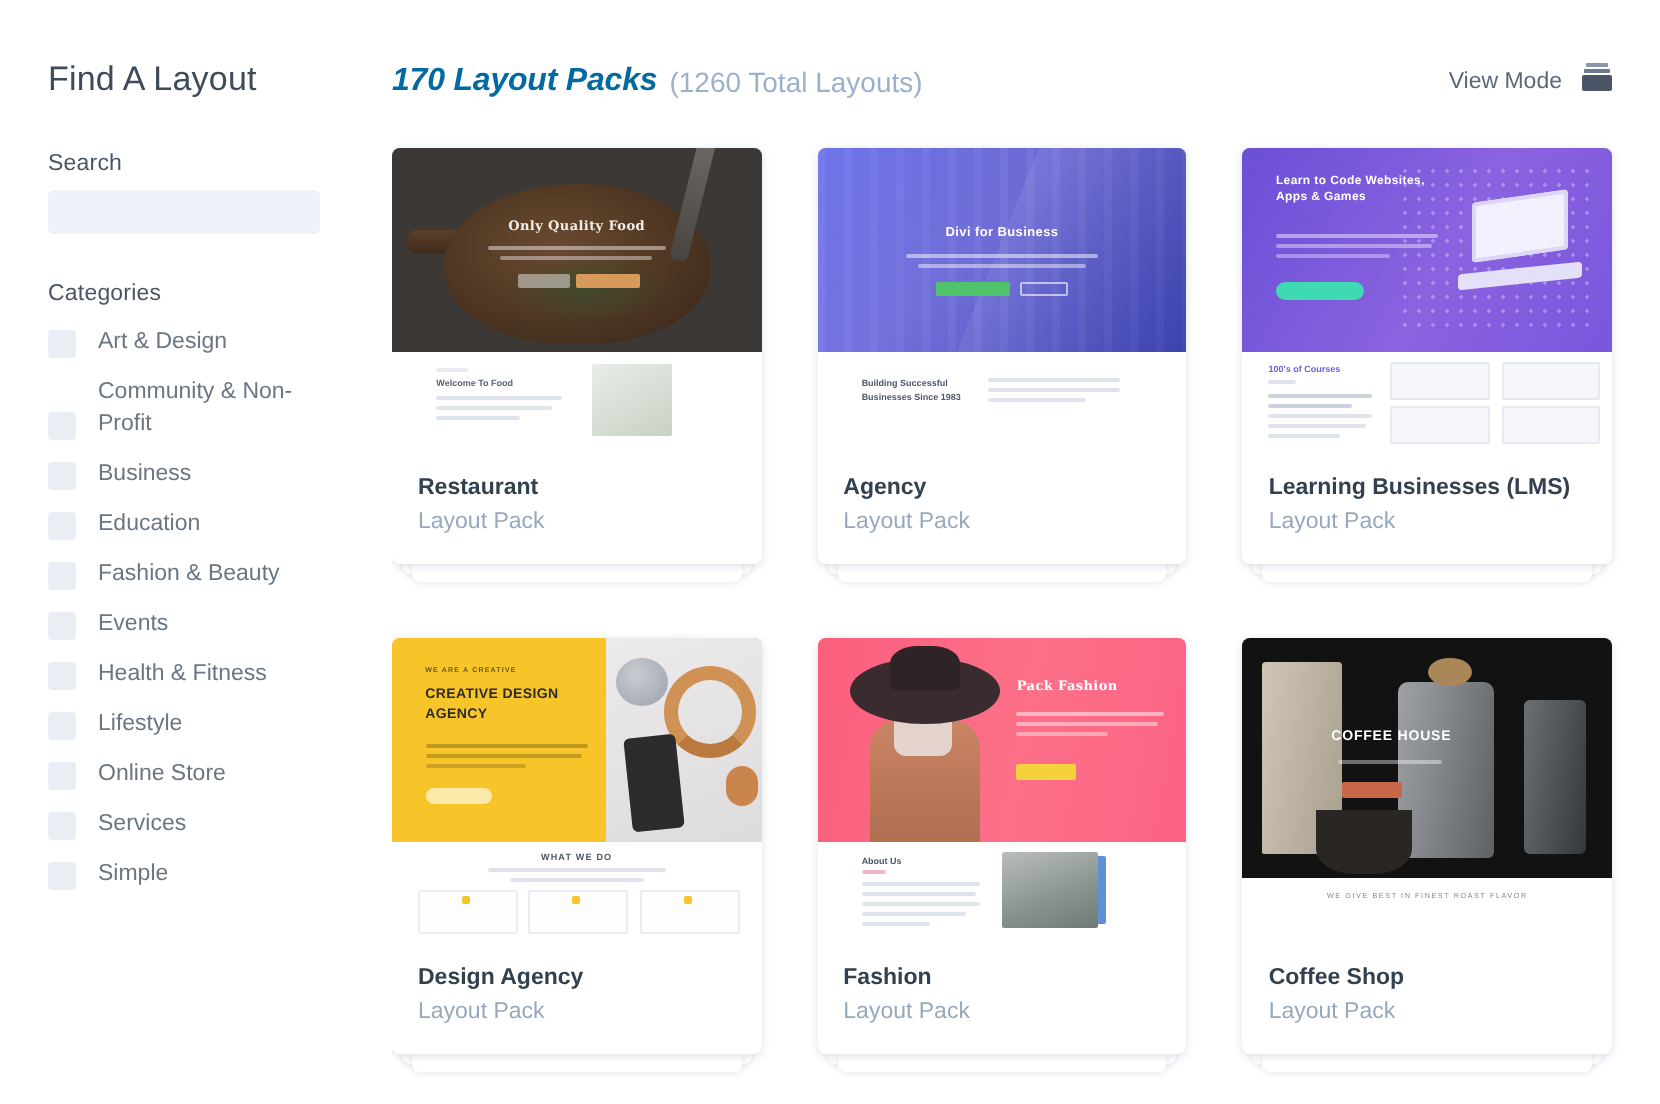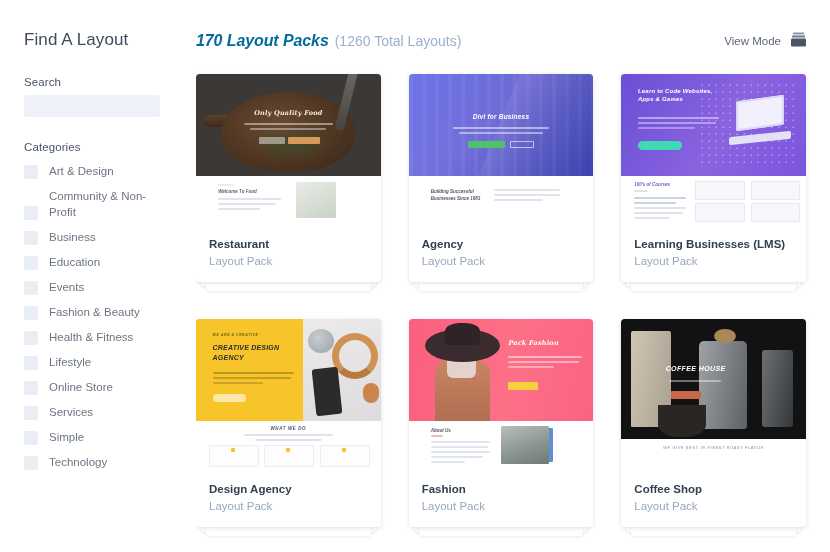--- a/index.html
+++ b/index.html
@@ -147,21 +147,20 @@
     overflow: hidden;
     box-shadow: 0 1px 4px rgba(41,70,110,.17);
     cursor: pointer;
   }
   .thumb {
     position: relative;
     width: 100%;
     height: 152px;
     overflow: hidden;
     background: #fdba74;
-    font-style: italic;
   }
   .thumb-hero {
     position: relative;
     width: 100%;
     height: 102px;
     overflow: hidden;
   }
   .thumb-body {
     position: relative;
     height: 50px;
@@ -403,49 +402,45 @@
       <li class="cat-item">
         <span class="cat-box"></span>
         <span class="cat-text">Business</span>
       </li>
       <li class="cat-item">
         <span class="cat-box"></span>
         <span class="cat-text">Education</span>
       </li>
       <li class="cat-item">
         <span class="cat-box"></span>
+        <span class="cat-text">Fashion &amp; Beauty</span>
+      </li>
+      <li class="cat-item">
+        <span class="cat-box"></span>
         <span class="cat-text">Events</span>
       </li>
       <li class="cat-item">
         <span class="cat-box"></span>
-        <span class="cat-text">Fashion &amp; Beauty</span>
-      </li>
-      <li class="cat-item">
-        <span class="cat-box"></span>
         <span class="cat-text">Health &amp; Fitness</span>
       </li>
       <li class="cat-item">
         <span class="cat-box"></span>
         <span class="cat-text">Lifestyle</span>
       </li>
       <li class="cat-item">
         <span class="cat-box"></span>
         <span class="cat-text">Online Store</span>
       </li>
       <li class="cat-item">
         <span class="cat-box"></span>
         <span class="cat-text">Services</span>
       </li>
       <li class="cat-item">
         <span class="cat-box"></span>
         <span class="cat-text">Simple</span>
-      </li>
-      <li class="cat-item">
-        <span class="cat-box"></span>
-        <span class="cat-text">Technology</span>
       </li>
     </ul>
   </aside>
 
   <main class="main">
 
     <div class="main-header">
       <span class="main-title">170 Layout Packs</span>
       <span class="main-subcount">(1260 Total Layouts)</span>
 

